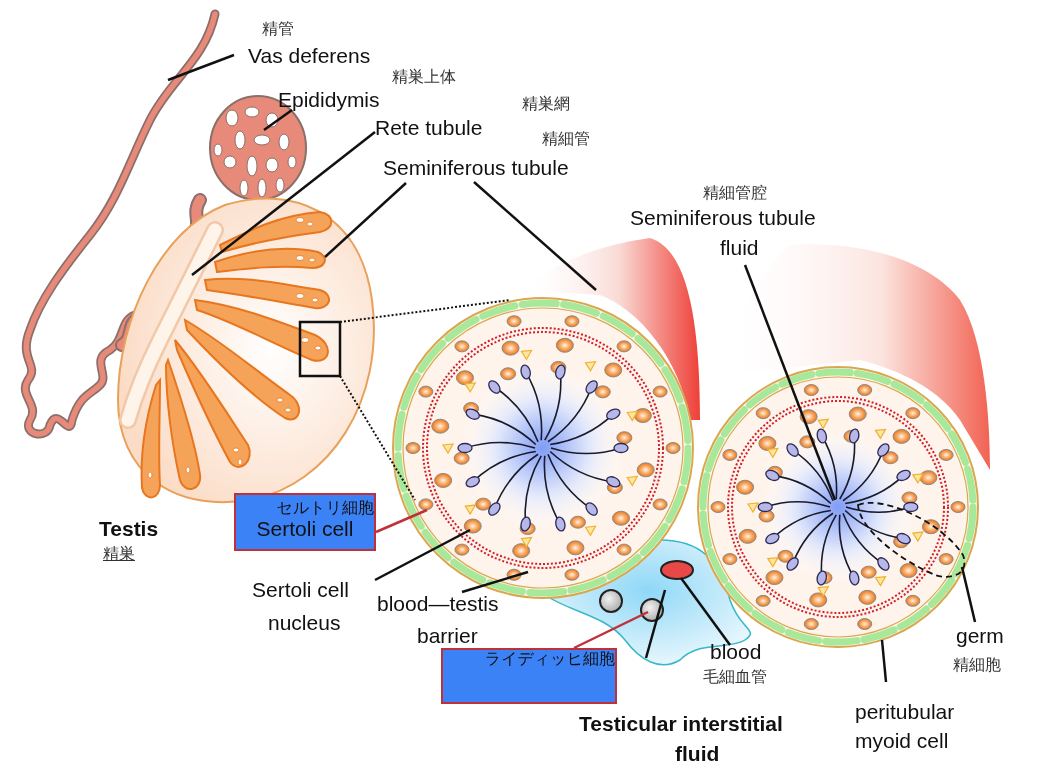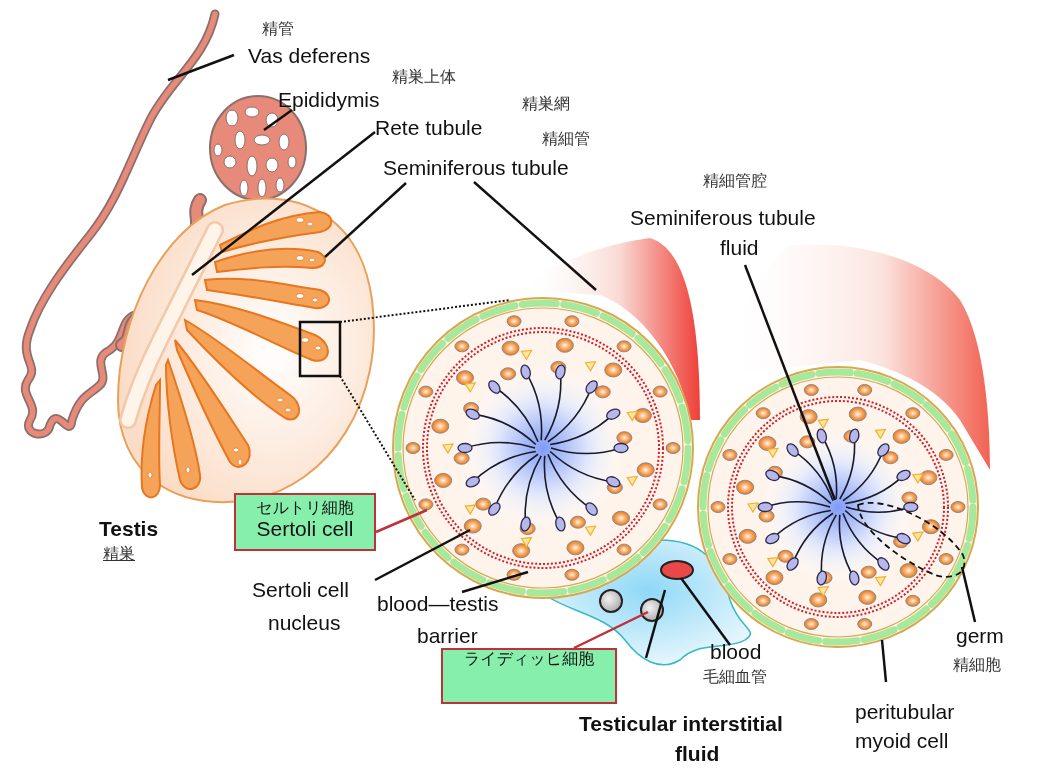--- a/index.html
+++ b/index.html
@@ -1,21 +1,21 @@
 <!DOCTYPE html>
 <html><head>
 <meta charset="utf-8">
 <style>
   html, body { margin: 0; padding: 0; background: #ffffff; }
   body { width: 1043px; height: 784px; position: relative; overflow: hidden; font-family: "Liberation Sans", "DejaVu Sans", sans-serif; color: #111; }
   #art { position: absolute; left: 0; top: 0; }
   .lbl { position: absolute; font-size: 21px; line-height: 24px; color: #111; white-space: nowrap; text-align: center; }
-  .jp { position: absolute; font-size: 16px; line-height: 18px; color: #333; white-space: nowrap; font-family: "DejaVu Sans", sans-serif; }
+  .jp { position: absolute; font-size: 16px; line-height: 18px; color: #333; white-space: nowrap; font-family: "DejaVu Sans", sans-serif; text-align: right; }
   .bold { font-weight: bold; }
-  .redbox { position: absolute; border: 2.5px solid #c0303a; background: #86efac; text-align: center; }
+  .redbox { position: absolute; border: 2.5px solid #c0303a; background: #3b82f6; text-align: center; }
   .redbox .jp, .redbox .lbl { position: static; display: block; }
 </style>
 </head>
 <body>
 
 <svg id="art" width="1043" height="784" viewBox="0 0 1043 784">
   <defs>
     <radialGradient id="lumenGrad" cx="50%" cy="50%" r="50%">
       <stop offset="0%" stop-color="#7f9cf5"></stop>
       <stop offset="55%" stop-color="#dfe6fb"></stop>
@@ -364,21 +364,21 @@
 
 <div class="jp" style="left:392px;top:68px;">精巣上体</div>
 <div class="lbl" style="left:278px;top:88px;">Epididymis</div>
 
 <div class="jp" style="left:482px;top:95px;margin-left:40px;">精巣網</div>
 <div class="lbl" style="left:375px;top:116px;">Rete tubule</div>
 
 <div class="jp" style="left:542px;top:130px;">精細管</div>
 <div class="lbl" style="left:383px;top:156px;">Seminiferous tubule</div>
 
-<div class="jp" style="left:703px;top:172px;">精細管腔</div>
+<div class="jp" style="left:703px;top:184px;">精細管腔</div>
 <div class="lbl" style="left:630px;top:206px;">Seminiferous tubule</div>
 <div class="lbl" style="left:720px;top:236px;">fluid</div>
 
 <div class="lbl" style="left:99px;top:517px;font-weight:bold;">Testis</div>
 <div class="jp" style="left:103px;top:545px;text-decoration:underline;">精巣</div>
 
 <div class="redbox" style="left:234px;top:493px;width:138px;height:54px;">
   <span class="jp" style="margin-top:4px;color:#111;">セルトリ細胞</span>
   <span class="lbl">Sertoli cell</span>
 </div>

